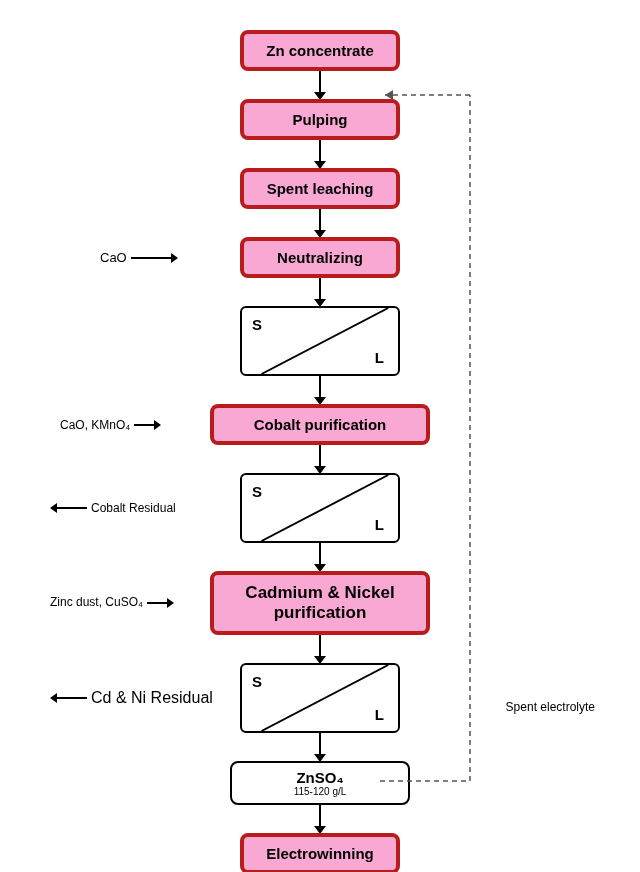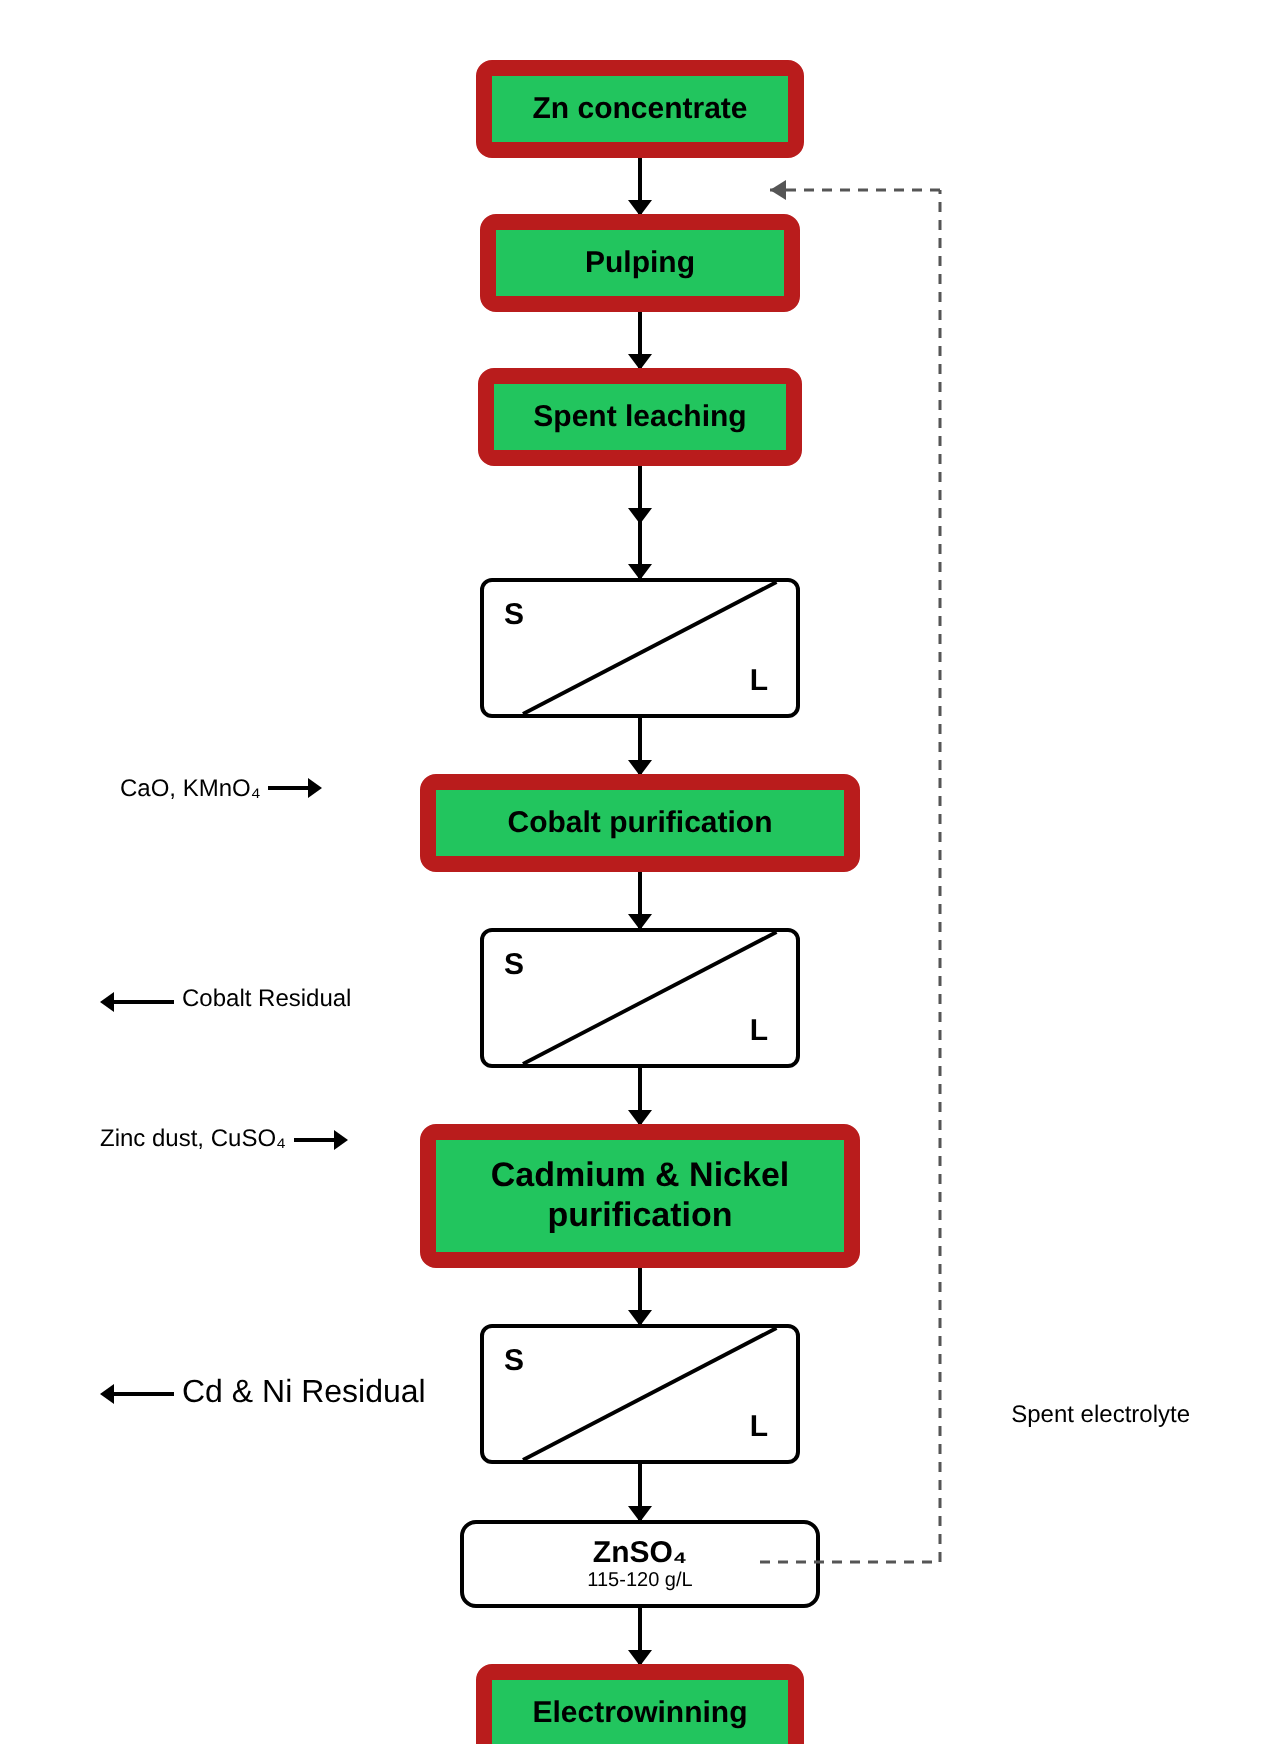--- a/index.html
+++ b/index.html
@@ -14,25 +14,25 @@
       padding: 20px 0;
     }
     .diagram-container {
       position: relative;
       width: 560px;
       display: flex;
       flex-direction: column;
       align-items: center;
     }
     .process-box {
-      border: 8px solid #b91c1c;
+      border: 4px solid #b91c1c;
       border-radius: 8px;
       padding: 8px 20px;
       text-align: center;
-      background: #22c55e;
+      background: #f9a8d4;
       font-size: 15px;
       font-weight: bold;
       min-width: 160px;
       position: relative;
       z-index: 2;
     }
     .process-box.wide {
       min-width: 220px;
     }
     .arrow-down {
@@ -49,20 +49,21 @@
       left: 50%;
       transform: translateX(-50%);
       width: 0;
       height: 0;
       border-left: 6px solid transparent;
       border-right: 6px solid transparent;
       border-top: 8px solid #000;
     }
     .row-with-separator {
       display: flex;
+      align-items: center;
       position: relative;
       width: 100%;
       justify-content: center;
     }
     .separator-box {
       width: 160px;
       height: 70px;
       border: 2px solid #000;
       border-radius: 6px;
       background: #fff;
@@ -133,20 +134,33 @@
   </div>
 
   <div class="arrow-down"></div>
 
   <div class="process-box">
     <span>Spent leaching</span>
   </div>
 
   <div class="arrow-down"></div>
 
+  <div class="row-with-separator" style="position:relative; width:100%; justify-content:center;">
+
+    <div style="position:absolute; left:60px; display:flex; align-items:center;">
+      <span style="font-size:13px; margin-right:4px;">CaO</span>
+      <div style="display:flex; align-items:center;">
+        <div style="width:40px; height:2px; background:#000;"></div>
+        <div style="width:0;height:0;border-top:5px solid transparent;border-bottom:5px solid transparent;border-left:7px solid #000;"></div>
+      </div>
+    </div>
+    <div class="process-box">
+      <span>Neutralizing</span>
+    </div>
+  </div>
 
   <div class="arrow-down"></div>
 
   <div style="position:relative; width:100%; display:flex; justify-content:center;">
 
     <div class="separator-box">
       <span class="s-label">S</span>
       <svg class="diag-line" viewBox="0 0 160 70" preserveAspectRatio="none">
         <line x1="20" y1="70" x2="150" y2="0" stroke="#000" stroke-width="2"></line>
       </svg>
@@ -166,21 +180,21 @@
     </div>
     <div class="process-box wide">
       <span>Cobalt purification</span>
     </div>
   </div>
 
   <div class="arrow-down"></div>
 
   <div style="position:relative; width:100%; display:flex; justify-content:center;">
     <div style="position:absolute; left:10px; top:50%; transform:translateY(-50%); display:flex; align-items:center; flex-direction:row-reverse;">
-      <div style="display:flex;align-items:flex-end; flex-direction:row-reverse;">
+      <div style="display:flex;align-items:center; flex-direction:row-reverse;">
         <span style="font-size:12px; text-align:right;">Cobalt Residual</span>
         <div style="display:flex;align-items:center;margin-right:4px;">
           <div style="width:0;height:0;border-top:5px solid transparent;border-bottom:5px solid transparent;border-right:7px solid #000;"></div>
           <div style="width:30px; height:2px; background:#000;"></div>
         </div>
       </div>
     </div>
     <div class="separator-box">
       <span class="s-label">S</span>
       <svg class="diag-line" viewBox="0 0 160 70" preserveAspectRatio="none">

